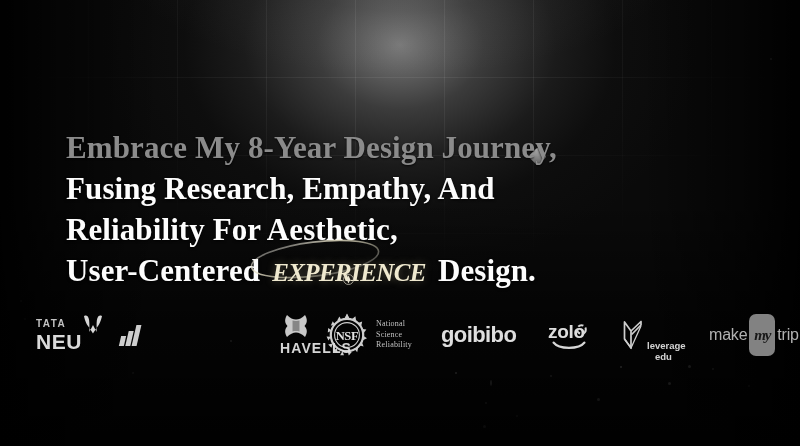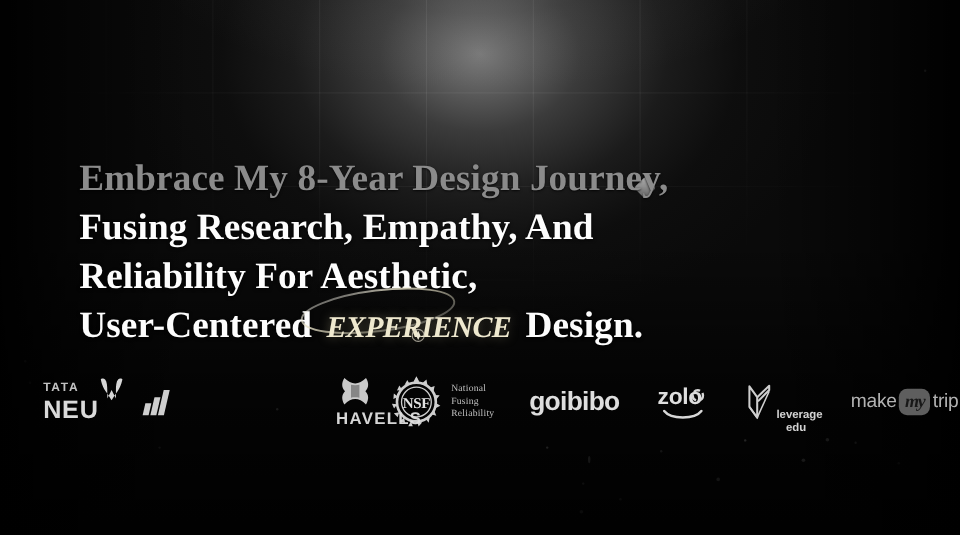--- a/index.html
+++ b/index.html
@@ -152,22 +152,22 @@
   
   .l-leverage{left:622px;gap:4px;}
   .lv-mark{width:21px;height:30px;}
   .lv-text{font-size:9.5px;font-weight:bold;line-height:11px;color:#e0e0e0;margin-top:32px;}
   .lv-text .lv2{display:block;padding-left:8px;}
   
   .l-mmt{left:709px;}
   .mmt-text{font-size:16px;font-weight:normal;color:#f9a8d4;letter-spacing:-.2px;}
   .mmt-box{
     display:inline-flex;align-items:center;justify-content:center;
-    width:26px;height:22px;margin:0 2px;
-    background:#15803d;border-radius:7px;
+    width:26px;height:42px;margin:0 2px;
+    background:#0ea5e9;border-radius:7px;
   }
   .mmt-my{
     font-family:"Liberation Serif", serif;
     font-style:italic;font-weight:bold;font-size:15px;color:#1a1a1a;
     letter-spacing:-1px;
   }
 </style>
 </head>
 <body>
 
@@ -272,21 +272,21 @@
           <path d="M3.2 15.0 L6.8 17.6 L2.8 19.4 Z"></path>
           <path d="M7.8 8.2 L10.2 12.0 L5.8 12.4 Z"></path>
           <path d="M14.4 3.6 L16.6 7.4 L12.2 7.6 Z"></path>
         </g>
         <circle cx="22" cy="22" r="16.2" fill="none" stroke="#dcdcdc" stroke-width="2.2"></circle>
         <circle cx="22" cy="22" r="12.4" fill="none" stroke="#dcdcdc" stroke-width="1.1"></circle>
         <text x="22" y="26.6" text-anchor="middle" font-family="Liberation Serif, serif" font-size="12.5" font-weight="bold" fill="#f0f0f0" letter-spacing="-0.3">NSF</text>
       </svg>
       <span class="nsf-text">
         <span>National</span><br>
-        <span>Fusing</span><br>
+        <span>Science</span><br>
         <span>Reliability</span>
       </span>
     </div>
 
     <div class="logo l-goibibo">
       <span class="gb-text">goibibo</span>
     </div>
 
     <div class="logo l-zolo">
       <span class="zl-wrap">

